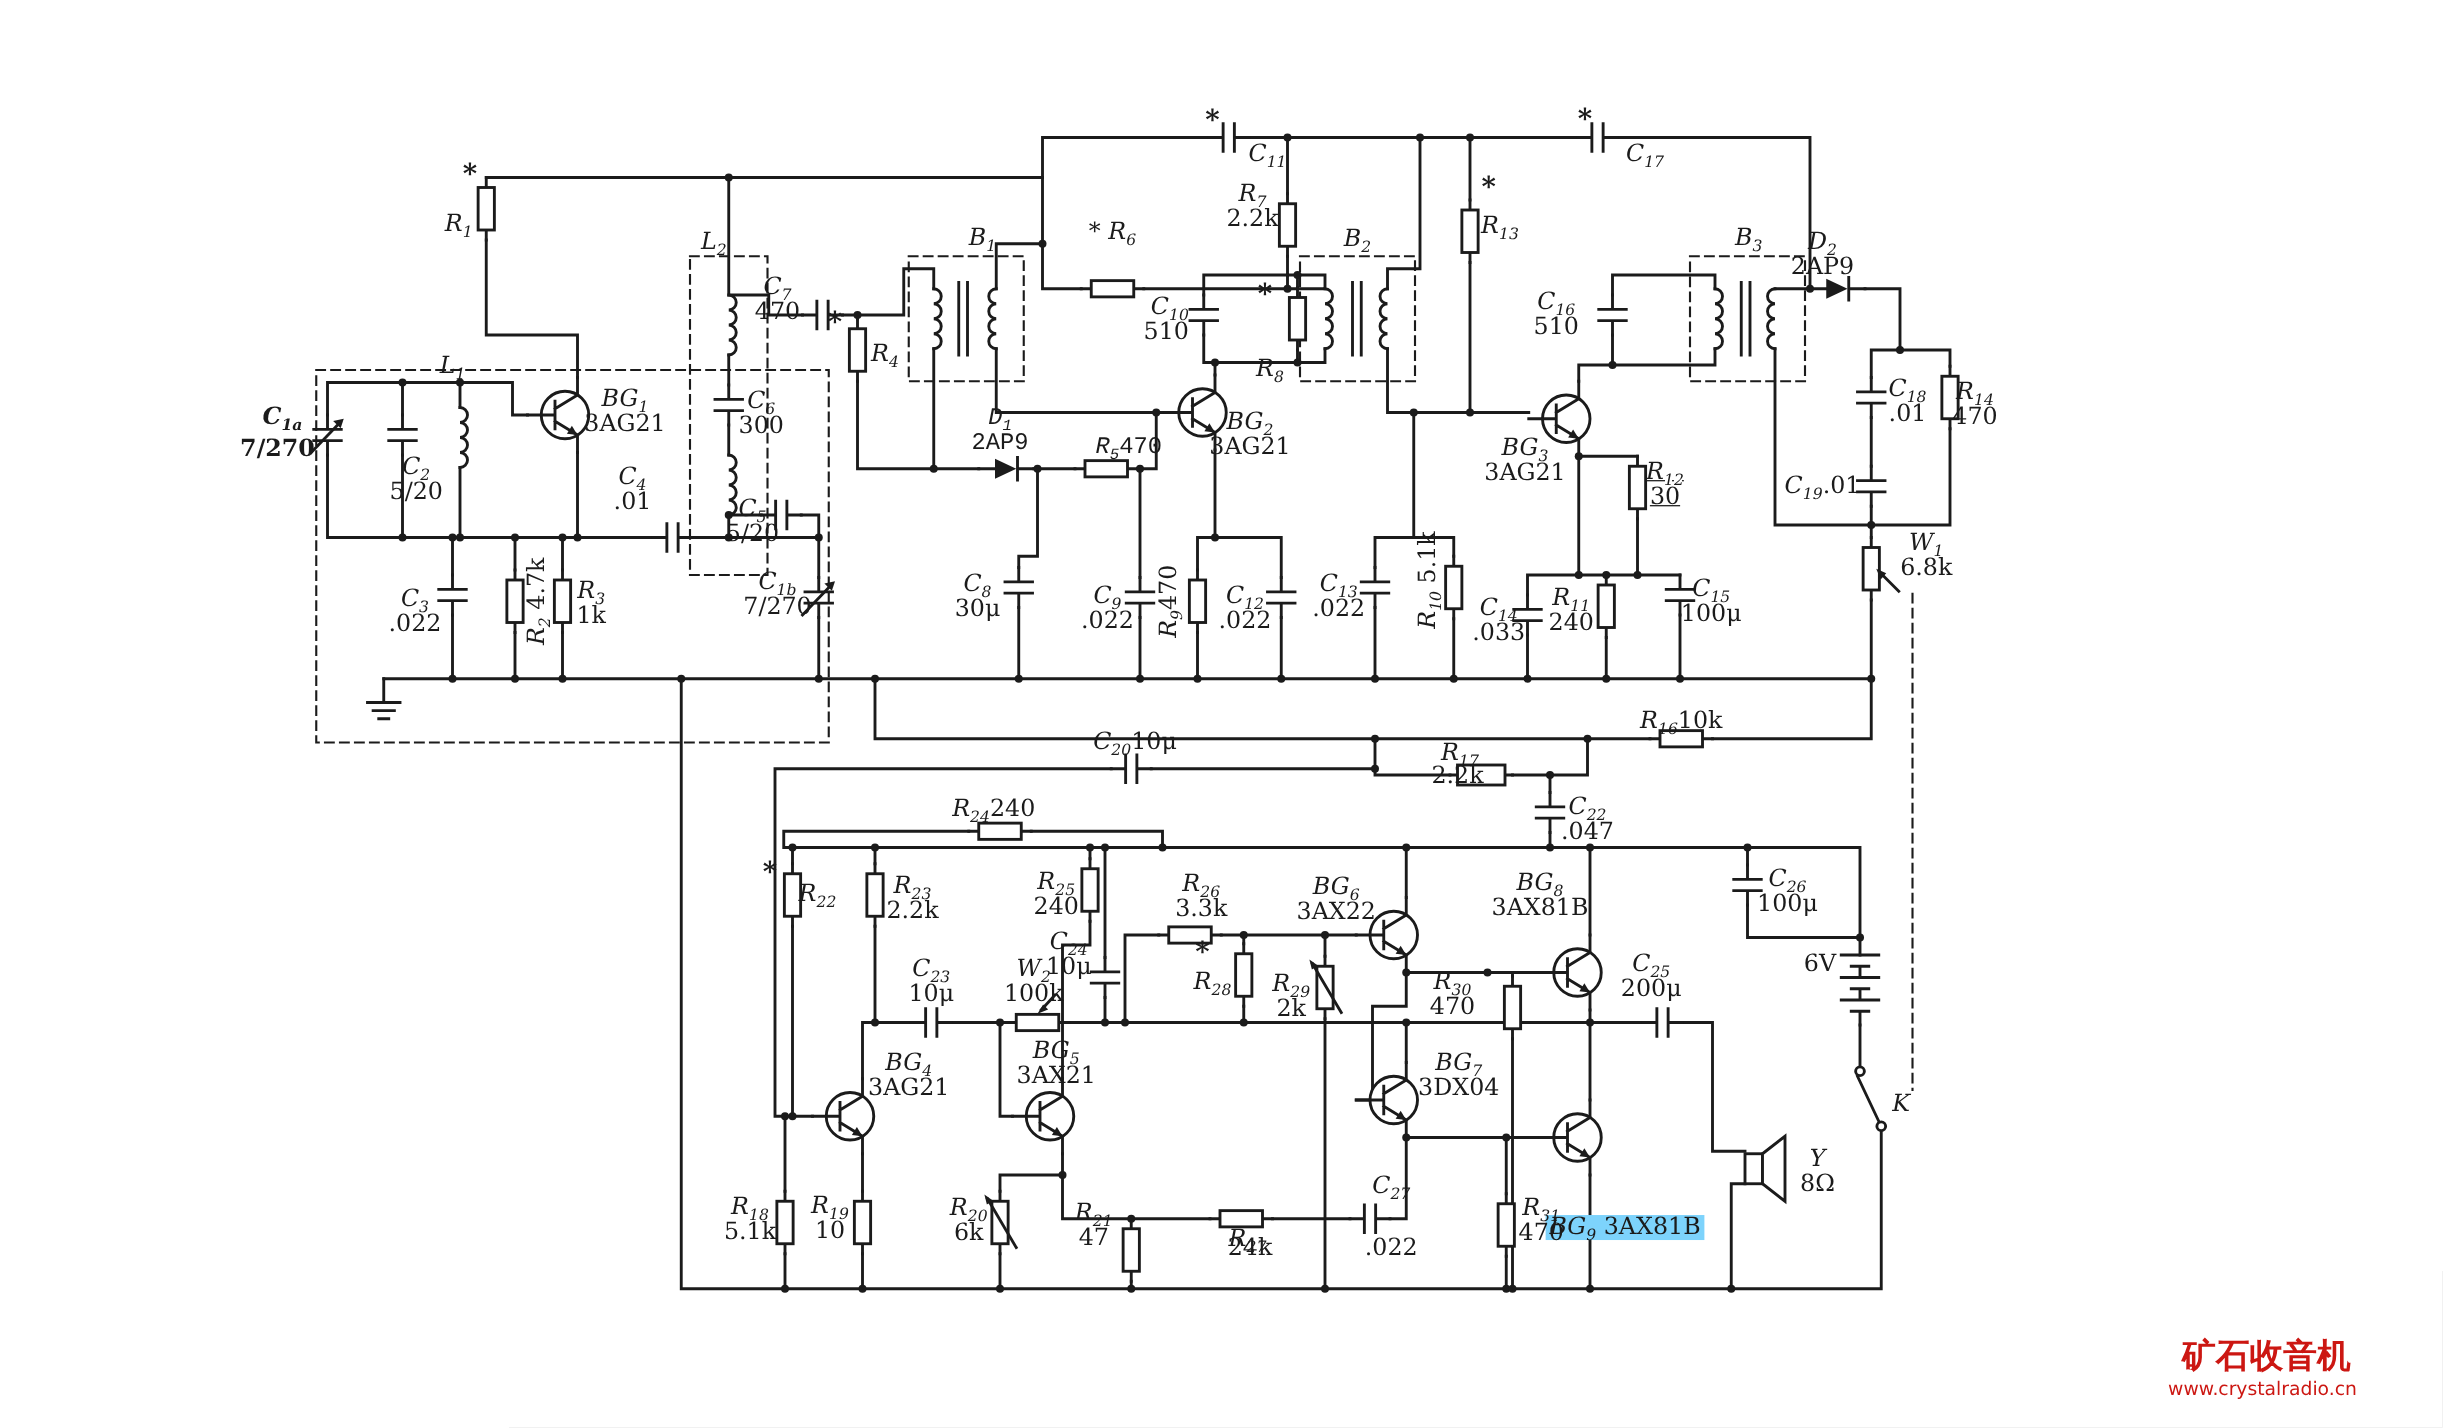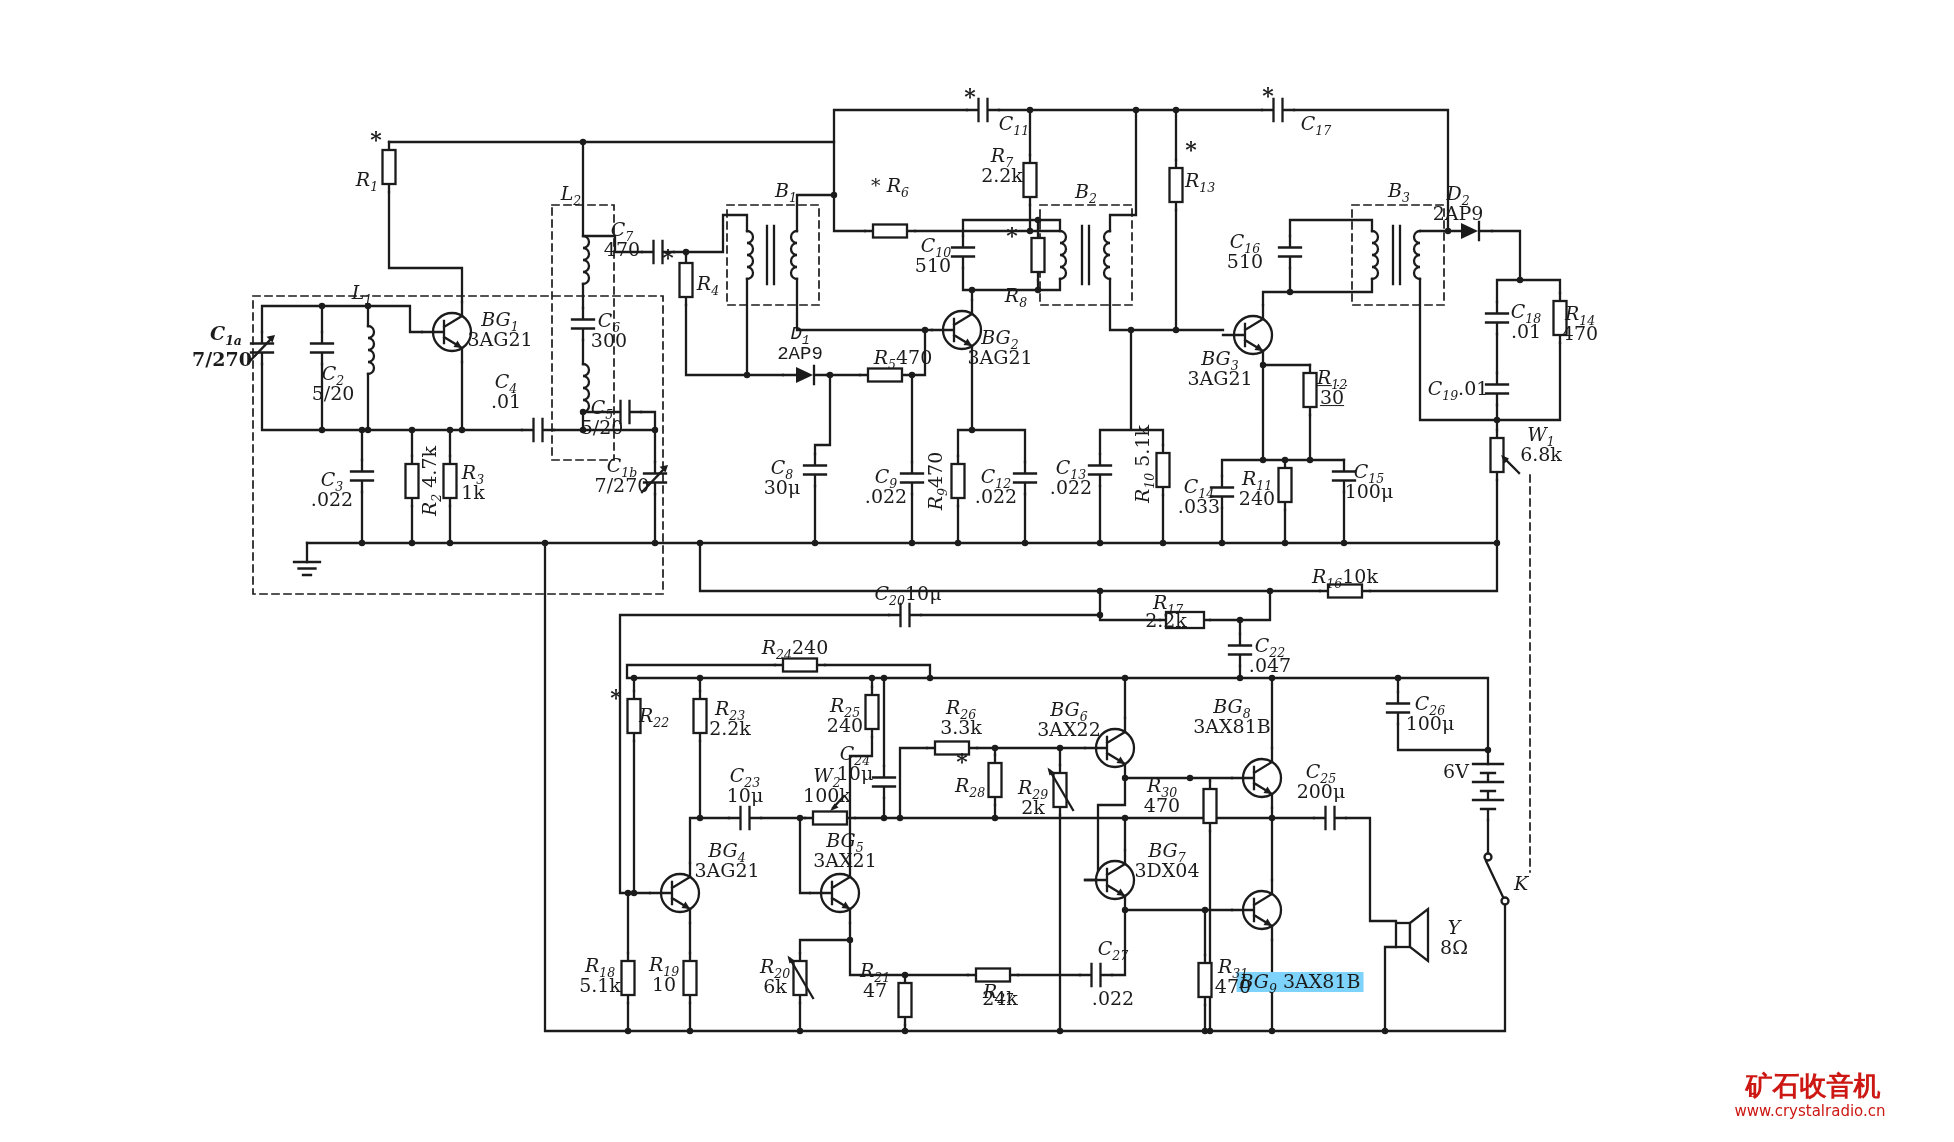--- a/index.html
+++ b/index.html
@@ -496,21 +496,21 @@
         <span class="lrow"><span class="pre"></span><span class="post">.01</span></span>
       </div>
       <div class="lbl" style="left: 602px; top: 418px;">
         <span class="lrow"><span class="pre">C</span><sub>5</sub><span class="post"></span></span>
         <span class="lrow"><span class="pre"></span><span class="post">5/20</span></span>
       </div>
       <div class="lbl" style="left: 800px; top: 345px; font-family: Liberation Mono, monospace;">
         <span class="lrow"><span class="pre">D</span><sub>1</sub><span class="post"></span></span>
         <span class="lrow"><span class="pre"></span><span class="post">2AP9</span></span>
       </div>
-      <div class="lbl" style="left: 903px; top: 358px;">
+      <div class="lbl" style="left: 903px; top: 358px; font-family: Liberation Mono, monospace;">
         <span class="lrow"><span class="pre">R</span><sub>5</sub><span class="post">470</span></span>
       </div>
       <div class="lbl" style="left: 1000px; top: 348px;">
         <span class="lrow"><span class="pre">BG</span><sub>2</sub><span class="post"></span></span>
         <span class="lrow"><span class="pre"></span><span class="post">3AG21</span></span>
       </div>
       <div class="lbl" style="left: 1220px; top: 369px;">
         <span class="lrow"><span class="pre">BG</span><sub>3</sub><span class="post"></span></span>
         <span class="lrow"><span class="pre"></span><span class="post">3AG21</span></span>
       </div>

